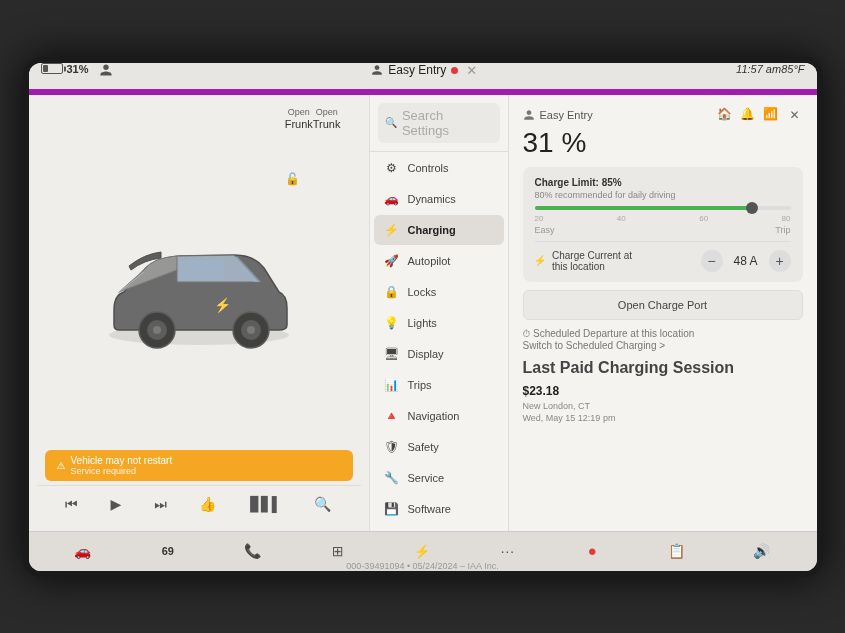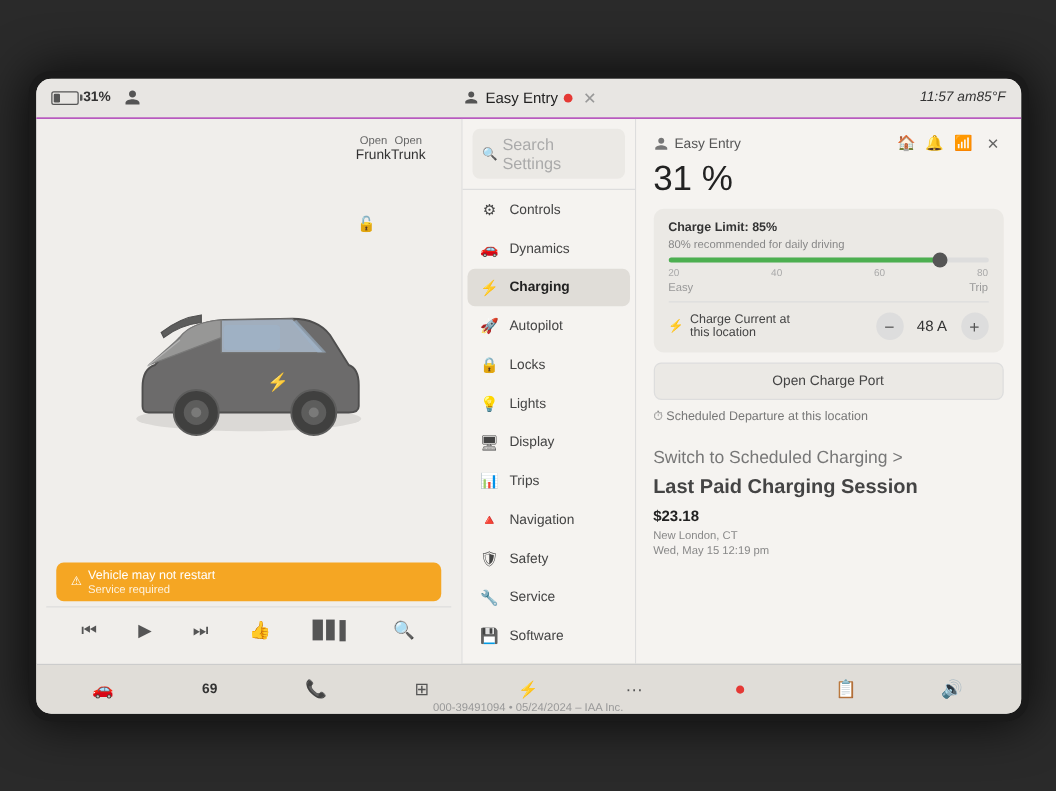--- a/index.html
+++ b/index.html
@@ -29,26 +29,26 @@
       border-radius: 12px;
       overflow: hidden;
       display: flex;
       flex-direction: column;
     }
     
     .status-bar {
       background: #e8e6e3;
       height: 32px;
       display: flex;
-      align-items: center;
+      align-items: flex-start;
       padding: 0 12px;
       gap: 10px;
       font-size: 11px;
       color: #333;
-      border-bottom: 1px solid #a21caf;
+      border-bottom: 6px solid #a21caf;
       flex-shrink: 0;
     }
     .status-bar .battery {
       display: flex;
       align-items: center;
       gap: 4px;
       font-weight: 600;
     }
     .battery-icon {
       width: 22px;
@@ -416,38 +416,38 @@
       cursor: pointer;
       margin-bottom: 8px;
       border: 1px solid #ddd;
     }
     .scheduled-section {
       margin-bottom: 8px;
     }
     .scheduled-label {
       font-size: 10px;
       color: #777;
-      margin-bottom: 18px;
+      margin-bottom: 0;
       display: flex;
       align-items: center;
       gap: 4px;
     }
     .schedule-btn {
       background: #ebe9e5;
       border-radius: 6px;
       padding: 7px;
       text-align: center;
       font-size: 11px;
       color: #444;
       cursor: pointer;
       margin-bottom: 6px;
       border: 1px solid #ddd;
     }
     .switch-link {
-      font-size: 14px;
+      font-size: 10px;
       color: #777;
       cursor: pointer;
       margin-bottom: 8px;
     }
     .last-session-label {
       font-size: 16px;
       font-weight: 600;
       color: #444;
       margin-bottom: 7px;
     }

